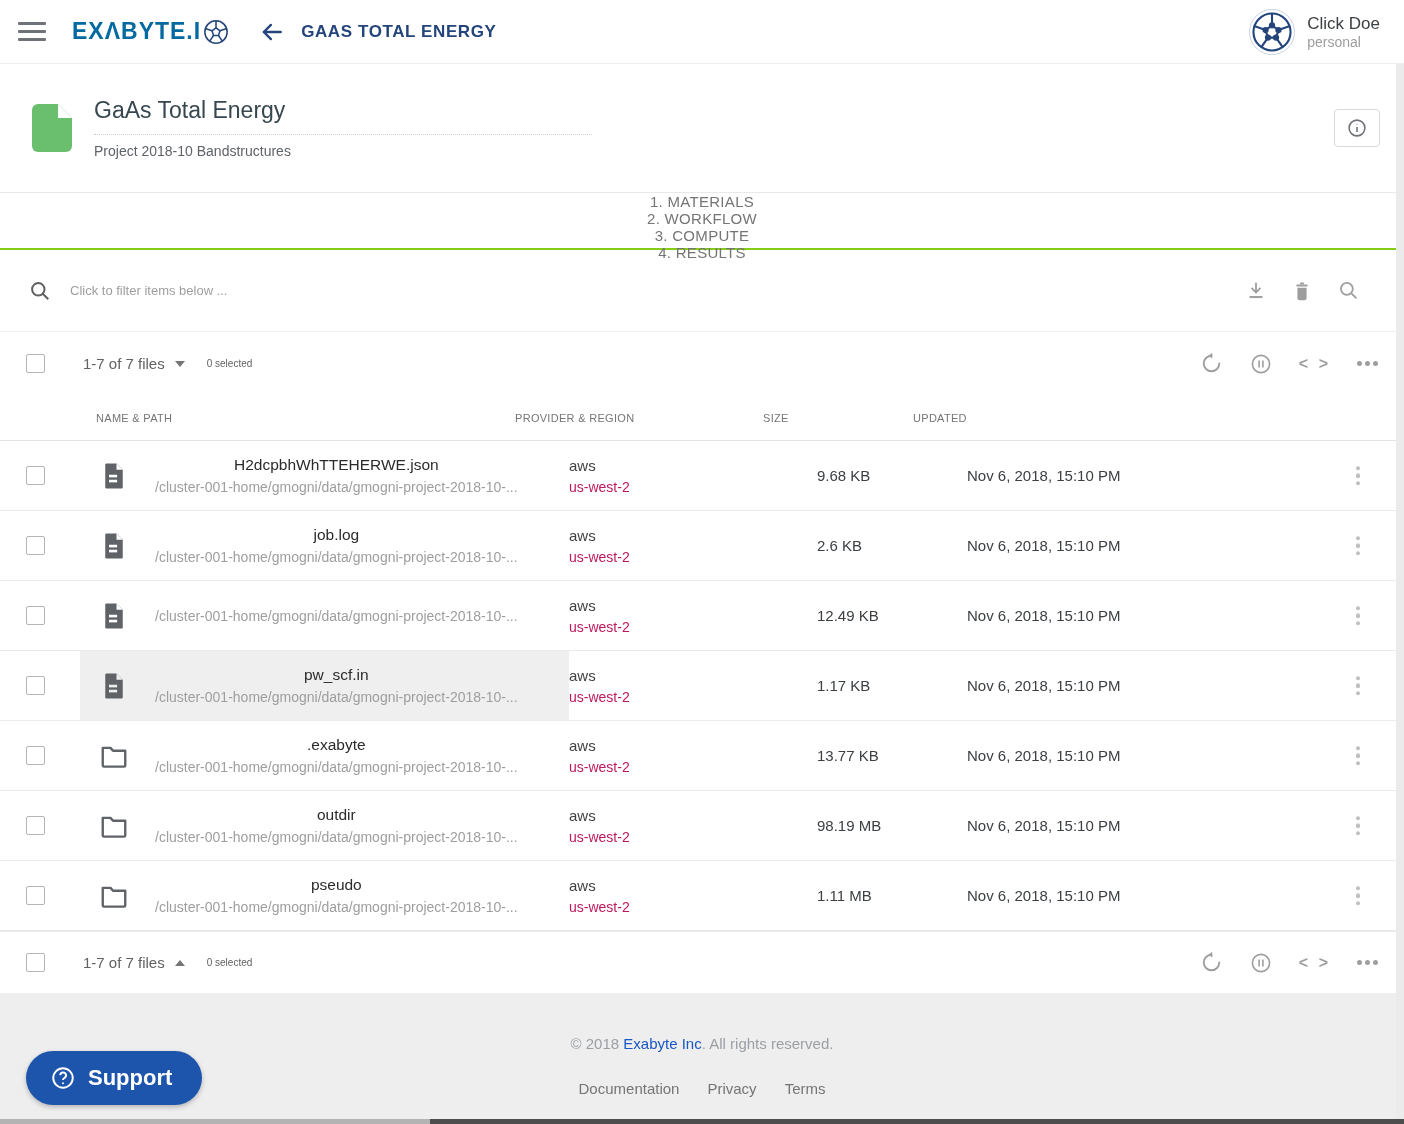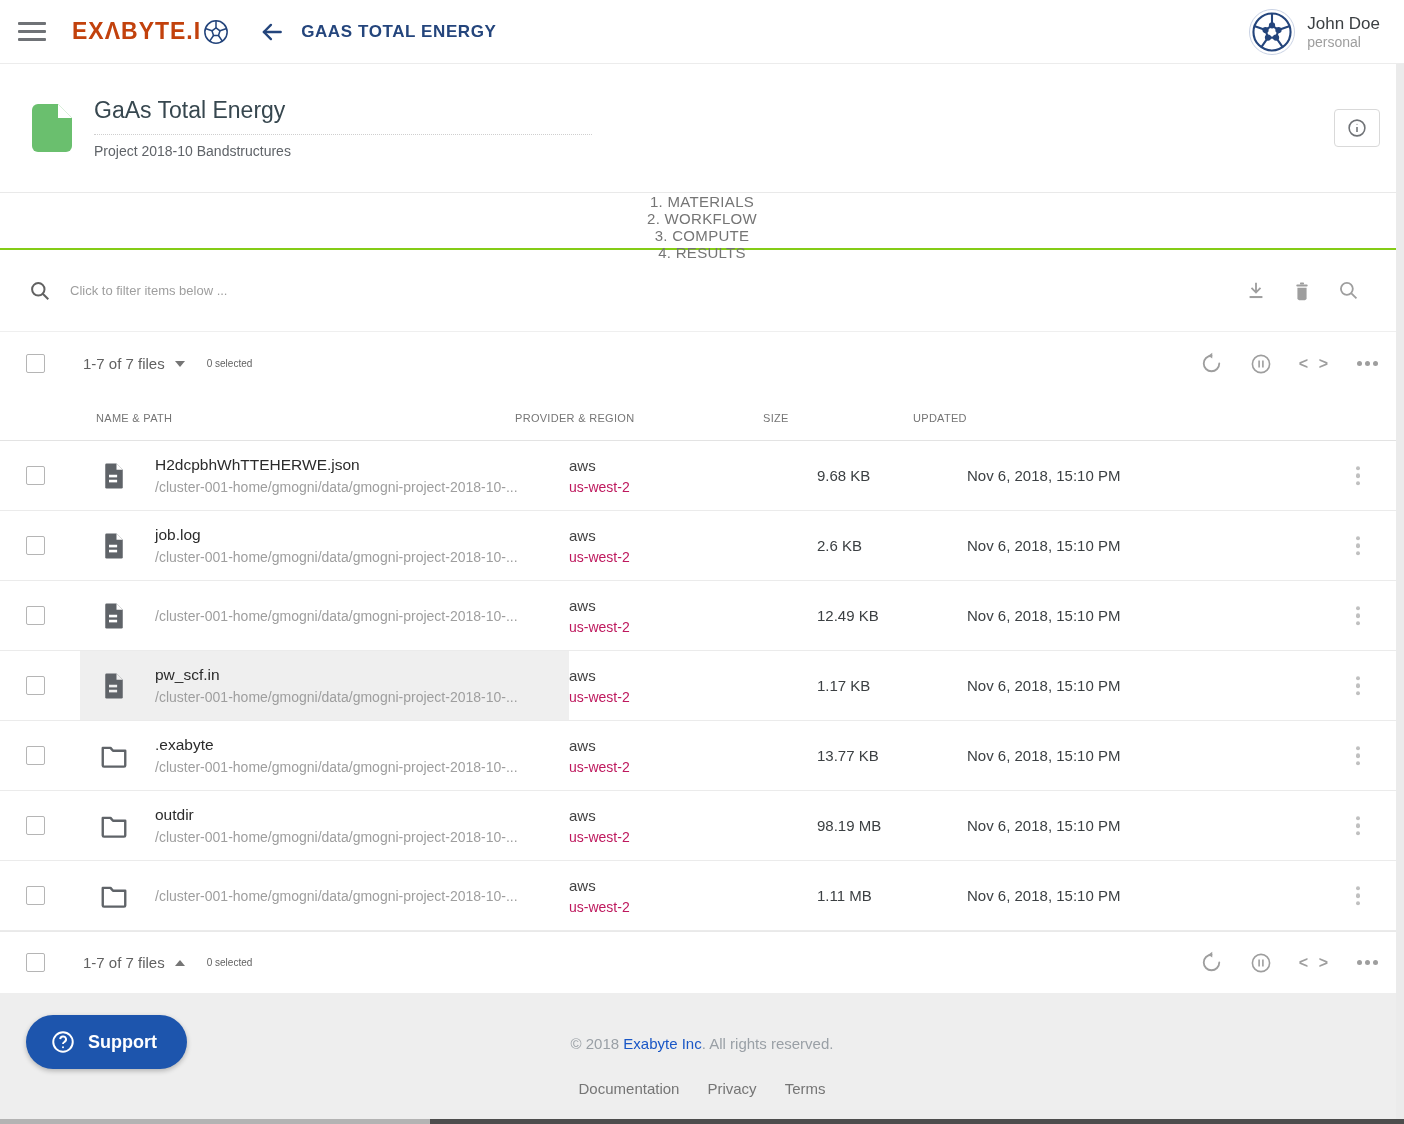--- a/index.html
+++ b/index.html
@@ -5,21 +5,21 @@
   * { margin:0; padding:0; box-sizing:border-box; }
   html,body { width:1404px; height:1124px; }
   body {
     font-family:"Liberation Sans","DejaVu Sans",sans-serif;
     background:#fff; color:#3c4043; position:relative; overflow:hidden;
   }
   
   .appbar { height:64px; display:flex; align-items:center; padding:0 24px 0 18px; background:#fff; border-bottom:1px solid #ececec; }
   .hamburger { width:30px; cursor:pointer; margin-right:24px; }
   .hamburger div { height:3px; background:#6f7276; border-radius:1px; margin:5px 0; width:28px; }
-  .logo { display:flex; align-items:center; font-size:23px; font-weight:bold; color:#c2410c; letter-spacing:1px; }
+  .logo { display:flex; align-items:center; font-size:23px; font-weight:bold; color:#0369a1; letter-spacing:1px; }
   .logo svg { margin-left:2px; }
   .backarrow { margin:0 16px 0 30px; display:flex; align-items:center; cursor:pointer; }
   .appbar-title { font-size:17px; font-weight:bold; color:#24457c; letter-spacing:.6px; }
   .appbar-right { margin-left:auto; display:flex; align-items:center; gap:12px; }
   .avatar { width:46px; height:46px; border-radius:50%; border:1px solid #c9d2e4; display:flex; align-items:center; justify-content:center; }
   .user-name { font-size:17px; color:#3c4043; line-height:1.25; }
   .user-type { font-size:14px; color:#9e9e9e; }
   
   .jobheader { height:129px; display:flex; align-items:center; padding:0 24px 0 32px; border-bottom:1px solid #e9e9e9; }
   .jobheader .titles { margin-left:22px; }
@@ -52,37 +52,37 @@
   
   .thead { height:46px; display:flex; align-items:center; border-bottom:1px solid #e3e3e3; font-size:11px; color:#757575; letter-spacing:.3px; }
   .col-name { width:515px; padding-left:96px; }
   .col-prov { width:248px; }
   .col-size { width:150px; }
   .col-upd  { flex:1; }
   .trow { height:70px; display:flex; align-items:center; border-bottom:1px solid #ebebeb; position:relative; }
   .trow .cb { margin-left:26px; margin-right:0; }
   .namecell { width:489px; margin-left:35px; display:flex; align-items:center; height:100%; padding-left:19px; }
   .trow.highlight .namecell { background:#efefef; }
-  .nameblock { margin-left:26px; }
+  .nameblock { margin-left:26px;text-align:center; }
   .fname { font-size:15.5px; color:#2b2b2b; margin-bottom:5px; }
   .fpath { font-size:14px; color:#9e9e9e; }
   .provcell { width:248px; }
   .pname { font-size:15px; color:#424242; margin-bottom:5px; }
   .pregion { font-size:14px; color:#be185d; }
   .sizecell { width:150px; font-size:15px; color:#3c4043; }
   .updcell { flex:1; font-size:15px; color:#3c4043; }
   .kebab { position:absolute; right:40px; top:50%; transform:translateY(-50%); display:flex; flex-direction:column; gap:3px; cursor:pointer; padding:4px; }
   .kebab i { width:4.5px; height:4.5px; border-radius:50%; background:#c0c0c0; }
   
   .footer { height:131px; background:#eeeeee; display:flex; flex-direction:column; align-items:center; padding-top:42px; gap:28px; }
   .copyright { font-size:15px; color:#9aa0a6; }
   .copyright a { color:#1a57c6; text-decoration:none; cursor:pointer; }
   .footlinks { display:flex; gap:28px; font-size:15px; color:#757575; }
   .footlinks span { cursor:pointer; }
-  .support-btn { position:absolute; left:26px; top:1015px; height:54px; padding:0 30px 0 24px; border-radius:27px; background:#1d55ad; color:#fff; display:flex; align-items:center; gap:12px; font-size:18px; font-weight:bold; cursor:pointer; box-shadow:0 2px 5px rgba(0,0,0,.25); }
+  .support-btn { position:absolute; left:26px; top:1051px; height:54px; padding:0 30px 0 24px; border-radius:27px; background:#1d55ad; color:#fff; display:flex; align-items:center; gap:12px; font-size:22px; font-weight:bold; cursor:pointer; box-shadow:0 2px 5px rgba(0,0,0,.25); }
   
   .vscroll { position:absolute; top:64px; right:0; width:8px; bottom:5px; background:#ebebeb; }
   .hscroll { position:absolute; left:0; right:0; bottom:0; height:5px; background:#b3b3b3; }
   .hthumb { position:absolute; left:430px; right:0; top:0; bottom:0; background:#4d4d4d; }
 </style>
 </head>
 <body>
 
 <div class="appbar">
   <div class="hamburger">
@@ -112,21 +112,21 @@
         <polygon points="12,8.2 15.7,10.9 14.3,15.2 9.7,15.2 8.3,10.9"></polygon>
         <path d="M12 8.2V1.4M15.7 10.9l6.5-2.3M14.3 15.2l3.9 5.6M9.7 15.2l-3.9 5.6M8.3 10.9L1.8 8.6"></path>
         <circle cx="12" cy="8.2" r="1.2" fill="#24457c"></circle>
           <circle cx="15.7" cy="10.9" r="1.2" fill="#24457c"></circle>
           <circle cx="14.3" cy="15.2" r="1.2" fill="#24457c"></circle>
           <circle cx="9.7" cy="15.2" r="1.2" fill="#24457c"></circle>
           <circle cx="8.3" cy="10.9" r="1.2" fill="#24457c"></circle>
       </svg>
     </div>
     <div>
-      <div class="user-name">John Doe</div>
+      <div class="user-name">Click Doe</div>
       <div class="user-type">personal</div>
     </div>
   </div>
 </div>
 
 <div class="jobheader">
   <svg width="40" height="48" viewBox="0 0 40 48">
     <path d="M6 0 H26 L40 14 V42 a6 6 0 0 1 -6 6 H6 a6 6 0 0 1 -6 -6 V6 a6 6 0 0 1 6 -6 Z" fill="#6abf6e"></path>
     <path d="M26 0 L40 14 H26 Z" fill="#ffffff"></path>
   </svg>
@@ -369,20 +369,21 @@
     </span>
 </div>
 
 <div class="trow">
   <div class="checkbox cb"></div>
   <div class="namecell">
     <svg width="30" height="30" viewBox="0 0 24 24" fill="none" stroke="#5f6368" stroke-width="1.9" stroke-linejoin="round">
       <path d="M3 5.5h6.2l2 2.3H21v11.7a1 1 0 0 1-1 1H4a1 1 0 0 1-1-1z"></path>
     </svg>
     <div class="nameblock">
+      <div class="fname">pseudo</div>
       <div class="fpath">/cluster-001-home/gmogni/data/gmogni-project-2018-10-...</div>
     </div>
   </div>
   <div class="provcell">
     <div class="pname">aws</div>
     <div class="pregion">us-west-2</div>
   </div>
   <div class="sizecell">1.11 MB</div>
   <div class="updcell">Nov 6, 2018, 15:10 PM</div>
   <span class="kebab">

